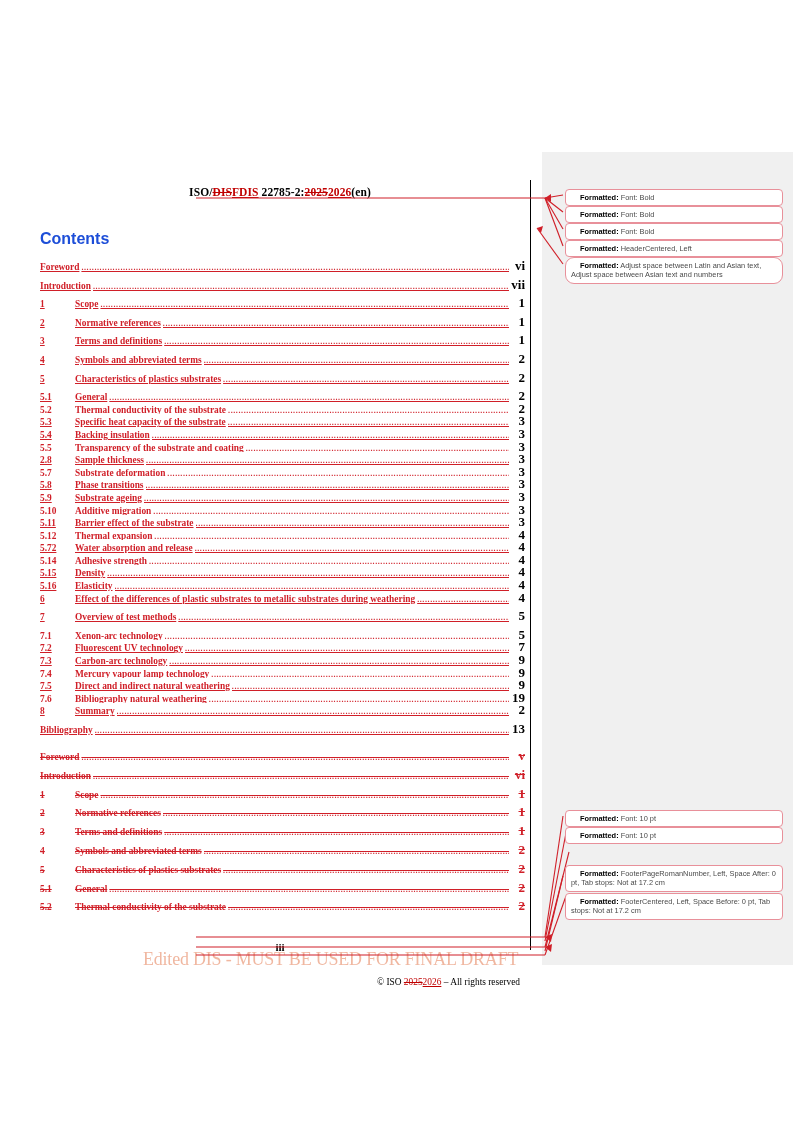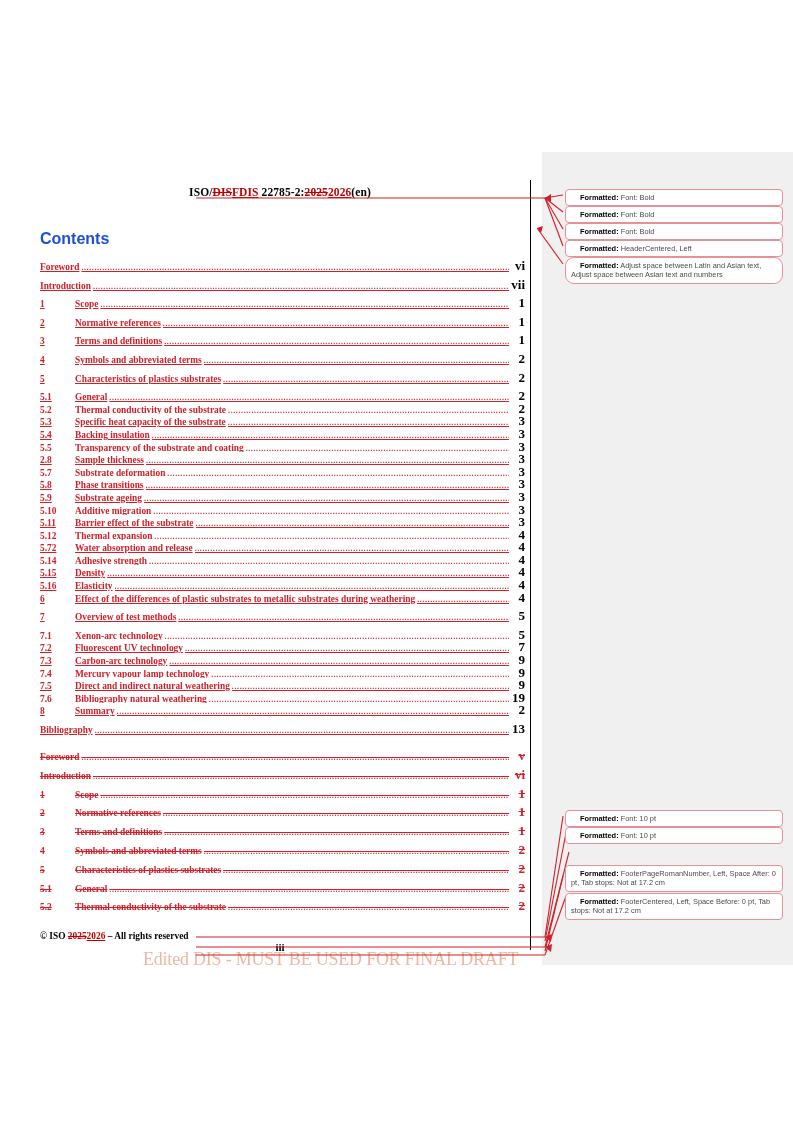--- a/index.html
+++ b/index.html
@@ -129,25 +129,25 @@
     position: relative;
   }
   .toc-row.deleted .toc-page {
     color: #d01f28;
     text-decoration: line-through;
   }
   
   .footer-copy {
     position: absolute;
     left: 40px;
-    top: 931px;
+    top: 977px;
     width: 480px;
-    text-align: left;
+    text-align: right;
     font-size: 9.4px;
-    font-weight: bold;
+    font-weight: normal;
     color: #000000;
     white-space: nowrap;
   }
   .footer-pageno {
     position: absolute;
     left: 40px;
     top: 941px;
     width: 480px;
     text-align: center;
     font-size: 11px;

